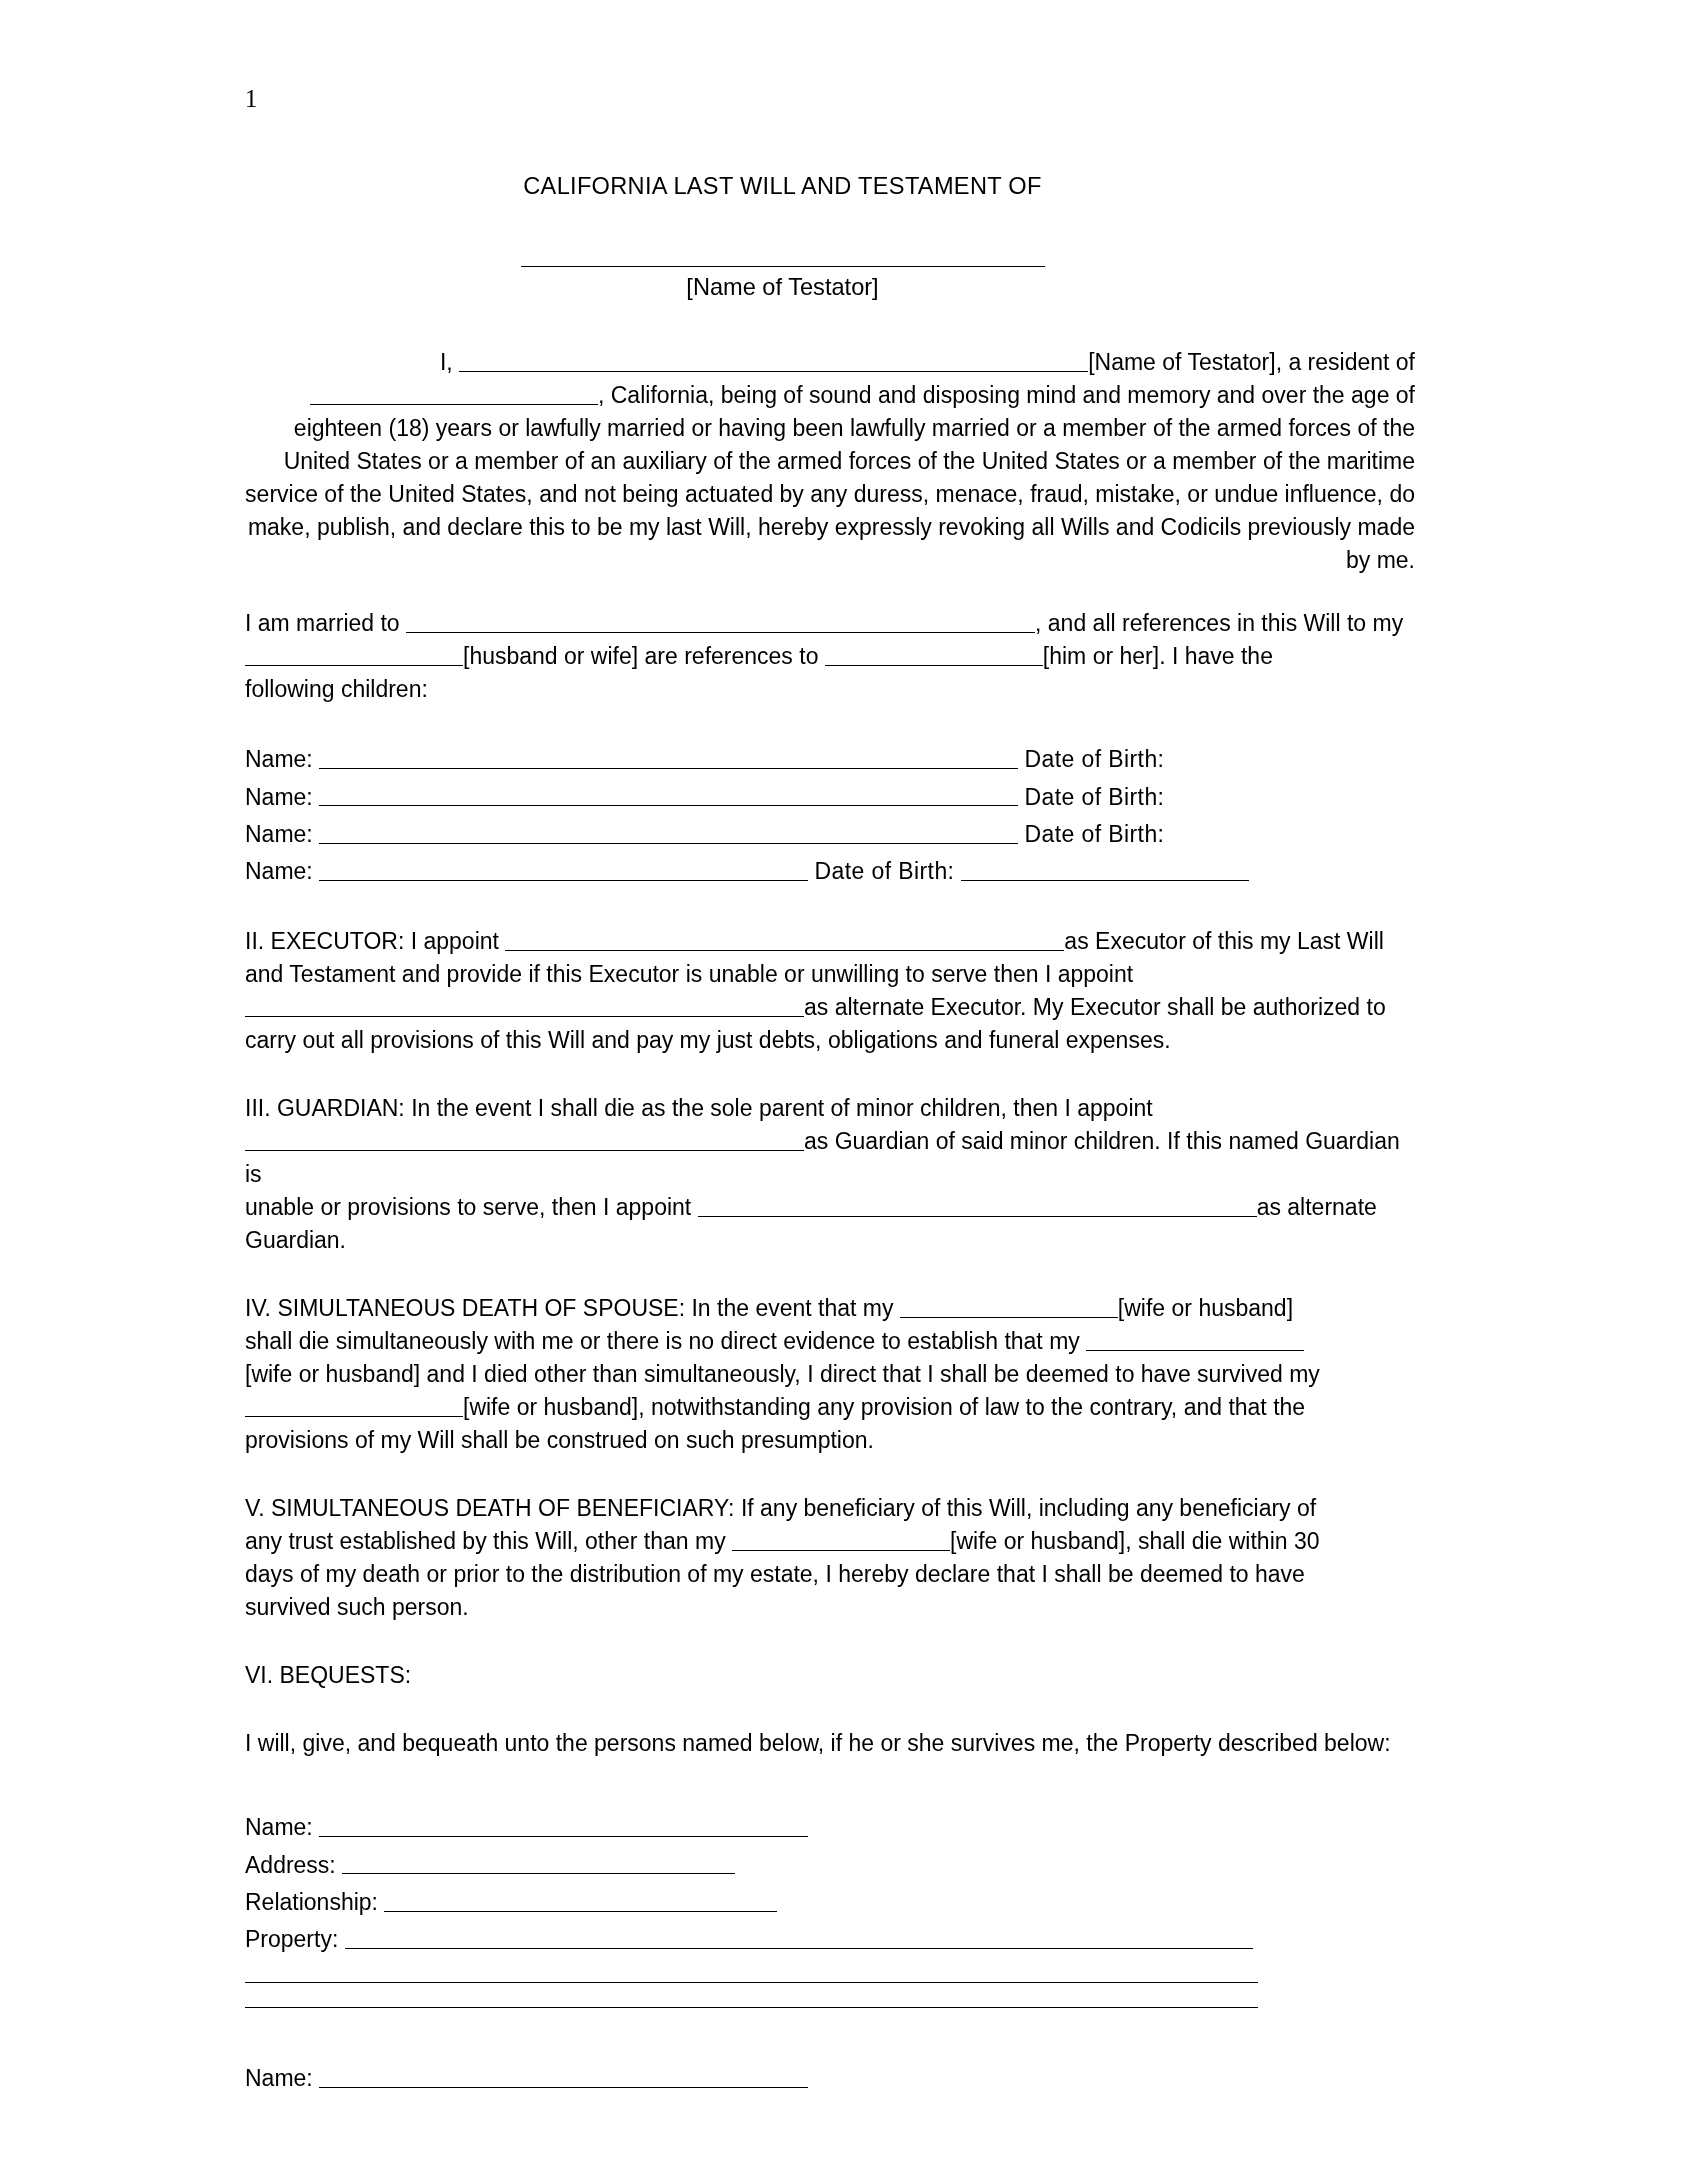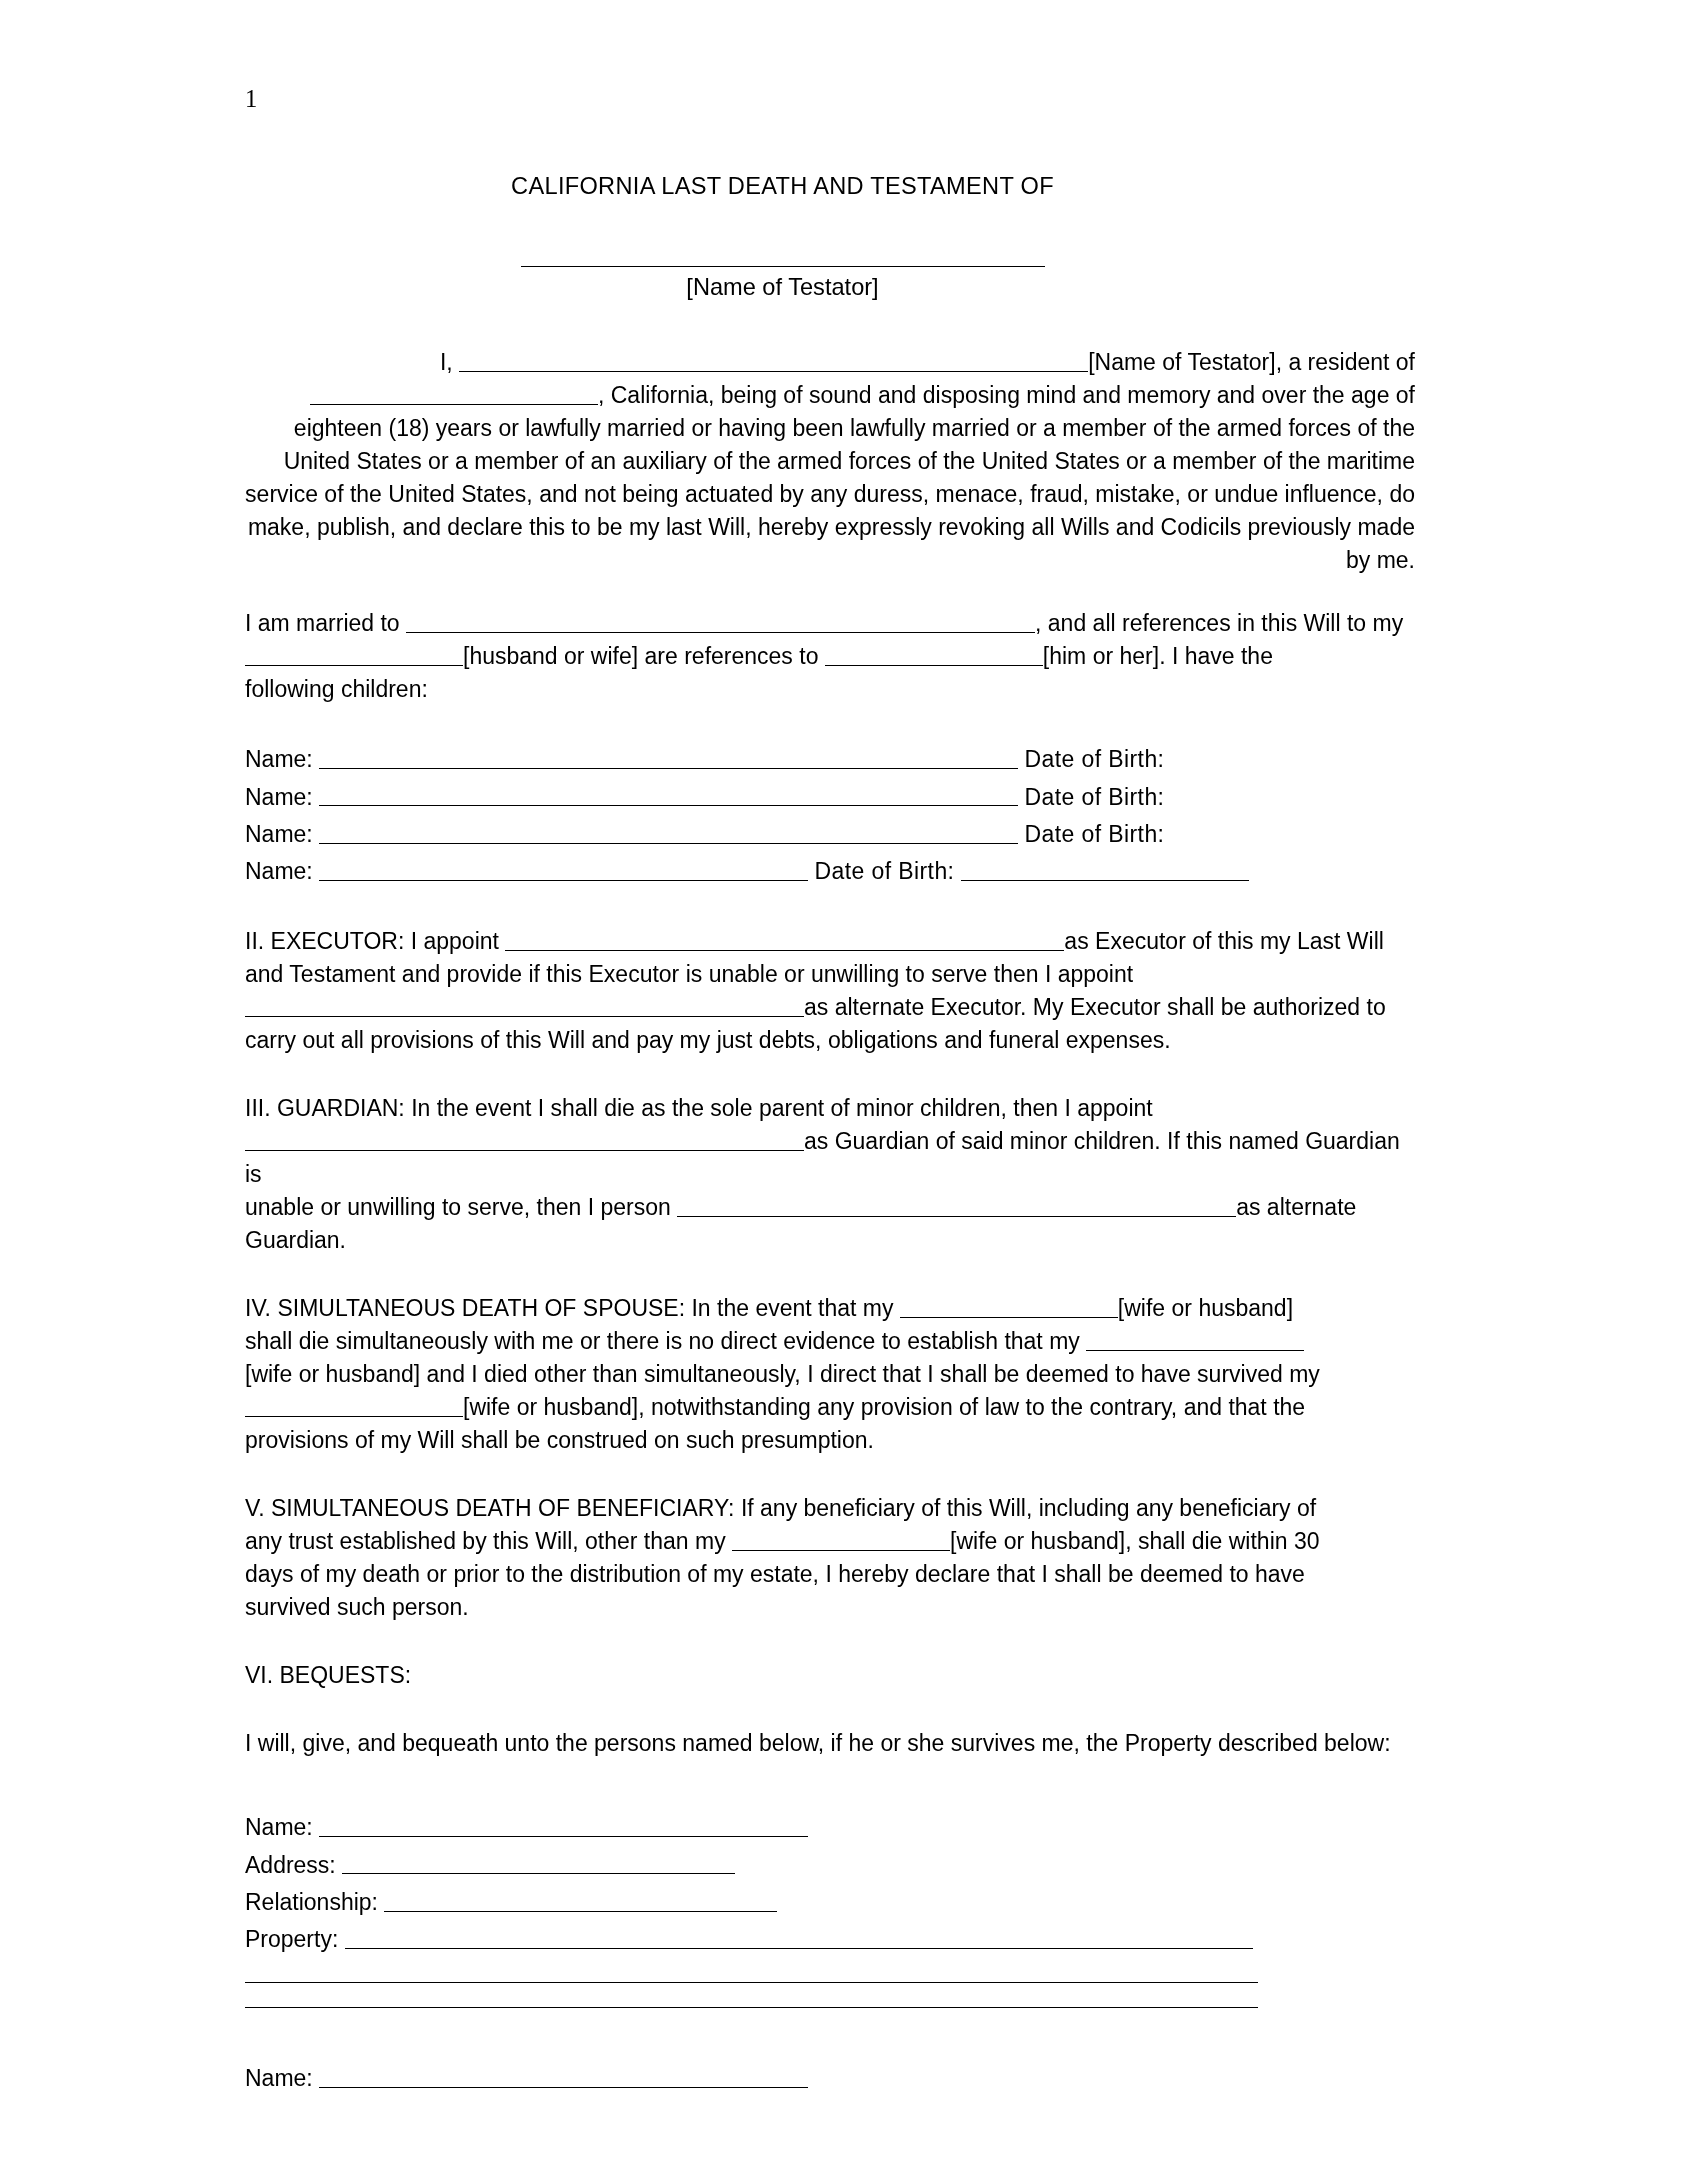--- a/index.html
+++ b/index.html
@@ -116,21 +116,21 @@
   }
   .bequest-gap { height: 52px; }
 </style>
 </head>
 <body>
 
 <div class="page">
 
   <div class="page-number">1</div>
 
-  <div class="doc-title">CALIFORNIA LAST DEATH AND TESTAMENT OF</div>
+  <div class="doc-title">CALIFORNIA LAST WILL AND TESTAMENT OF</div>
 
   <div class="title-rule-wrap">
     <span class="title-rule"></span>
     <span class="title-caption">[Name of Testator]</span>
   </div>
 
   <div class="body-block">
     <p>
       <span>I, </span><span class="blank b-4xl"></span><span>[Name of Testator], a resident of</span><br>
       <span class="blank b-md"></span><span>, California, being of sound and disposing mind and memory and over the age of eighteen (18) years or lawfully married or having been lawfully married or a member of the armed forces of the United States or a member of an auxiliary of the armed forces of the United States or a member of the maritime service of the United States, and not being actuated by any duress, menace, fraud, mistake, or undue influence, do make, publish, and declare this to be my last Will, hereby expressly revoking all Wills and Codicils previously made by me.</span>
@@ -171,21 +171,21 @@
   <div class="section">
     <span>II.  EXECUTOR:  I appoint </span><span class="blank b-3xl"></span><span>as Executor of this my Last Will</span><br>
     <span>and Testament and provide if this Executor is unable or unwilling to serve then I appoint</span><br>
     <span class="blank b-3xl"></span><span>as alternate Executor. My Executor shall be authorized to</span><br>
     <span>carry out all provisions of this Will and pay my just debts, obligations and funeral expenses.</span>
   </div>
 
   <div class="section">
     <span>III.  GUARDIAN:  In the event I shall die as the sole parent of minor children, then I appoint</span><br>
     <span class="blank b-3xl"></span><span>as Guardian of said minor children. If this named Guardian is</span><br>
-    <span>unable or unwilling to serve, then I person </span><span class="blank b-3xl"></span><span>as alternate</span><br>
+    <span>unable or provisions to serve, then I appoint </span><span class="blank b-3xl"></span><span>as alternate</span><br>
     <span>Guardian.</span>
   </div>
 
   <div class="section">
     <span>IV.  SIMULTANEOUS DEATH OF SPOUSE:  In the event that my </span><span class="blank b-sm"></span><span>[wife or husband]</span><br>
     <span>shall die simultaneously with me or there is no direct evidence to establish that my </span><span class="blank b-sm"></span><br>
     <span>[wife or husband] and I died other than simultaneously, I direct that I shall be deemed to have survived my</span><br>
     <span class="blank b-sm"></span><span>[wife or husband], notwithstanding any provision of law to the contrary, and that the</span><br>
     <span>provisions of my Will shall be construed on such presumption.</span>
   </div>

